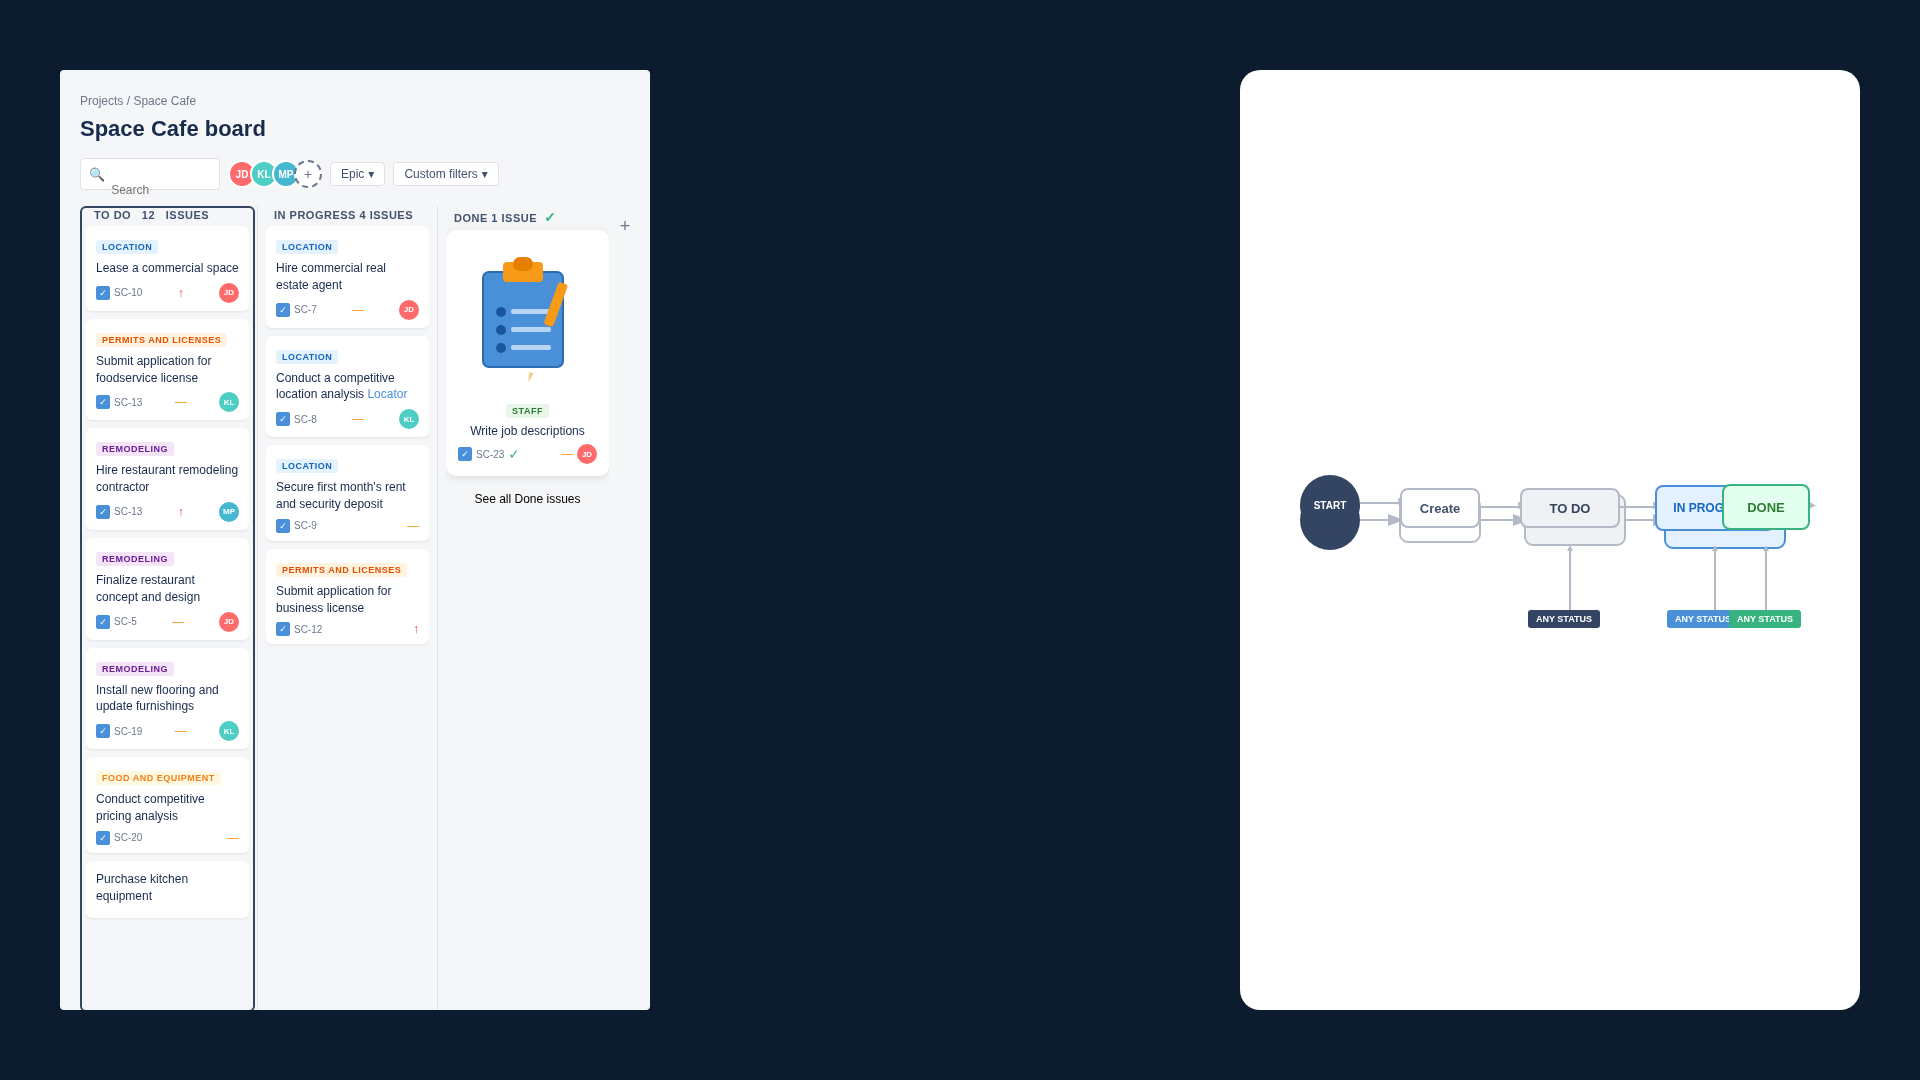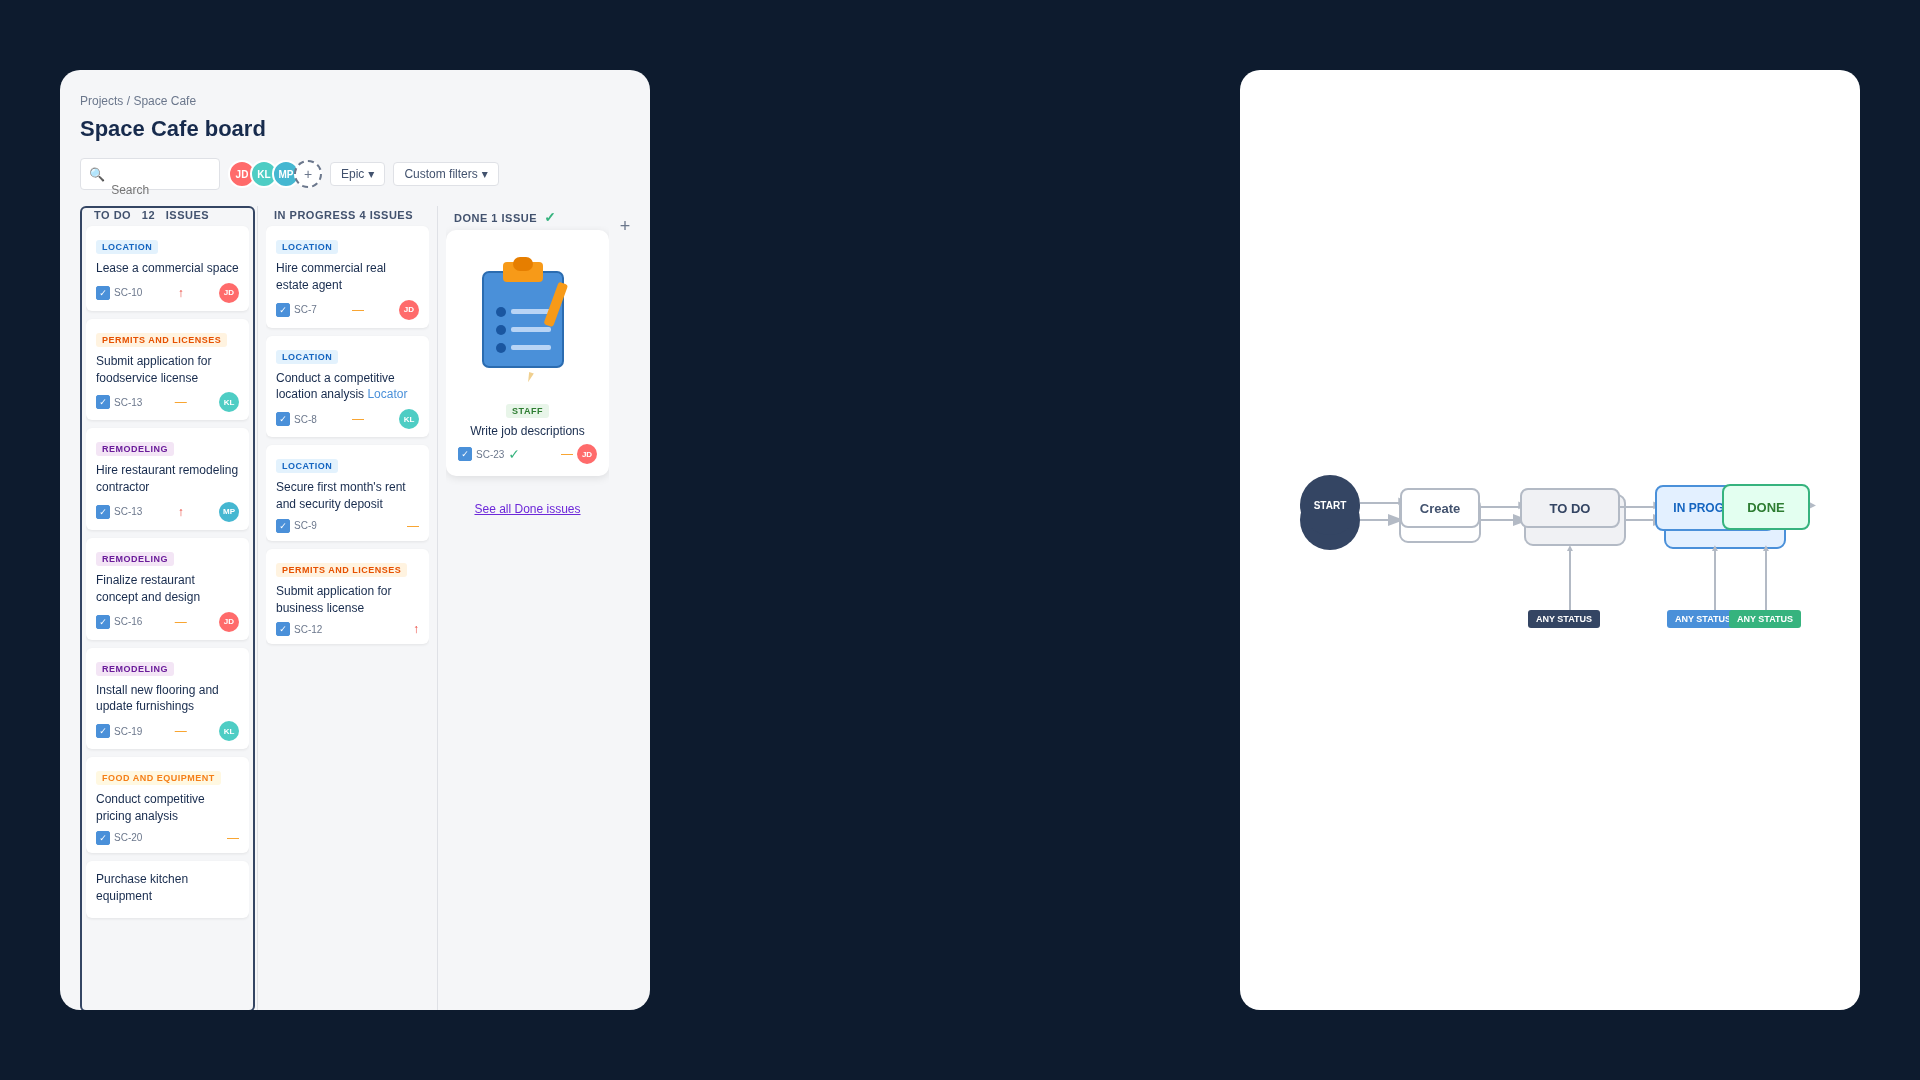--- a/index.html
+++ b/index.html
@@ -11,21 +11,21 @@
       overflow: hidden;
       display: flex;
       align-items: center;
       justify-content: space-between;
       padding: 40px 60px;
     }
 
     
     .left-panel {
       background: #f5f6f8;
-      border-radius: 20px;
+      border-radius: 4px;
       width: 590px;
       height: 940px;
       overflow: hidden;
       padding: 24px 20px 0 20px;
       position: relative;
     }
 
     .breadcrumb {
       font-size: 12px;
       color: #6b778c;
@@ -275,25 +275,24 @@
 
     .done-card-title {
       font-size: 12px;
       color: #172b4d;
       font-weight: 500;
       margin-bottom: 6px;
     }
 
     .see-all-link {
       font-size: 12px;
-      color: #6d28d9;
-      text-decoration: underline;
+      color: #000000;
       cursor: pointer;
       display: block;
-      margin-top: 26px;
+      margin-top: 16px;
       text-align: center;
     }
 
     .done-check { color: #36b37e; font-size: 14px; }
 
     
     .right-panel {
       background: white;
       border-radius: 20px;
       width: 620px;
@@ -398,21 +397,21 @@
             <span class="priority-icon priority-high">↑</span>
             <div class="card-avatar" style="background:#45b7d1; margin-left:auto;">MP</div>
           </div>
         </div>
 
         <div class="card">
           <div class="card-tag tag-remodeling">REMODELING</div>
           <div class="card-title">Finalize restaurant concept and design</div>
           <div class="card-footer">
             <div class="card-checkbox checked"></div>
-            <span class="card-id">SC-16</span>
+            <span class="card-id">SC-5</span>
             <span class="priority-icon priority-medium">—</span>
             <div class="card-avatar" style="background:#ff6b6b; margin-left:auto;">JD</div>
           </div>
         </div>
 
         <div class="card">
           <div class="card-tag tag-remodeling">REMODELING</div>
           <div class="card-title">Install new flooring and update furnishings</div>
           <div class="card-footer">
             <div class="card-checkbox checked"></div>

